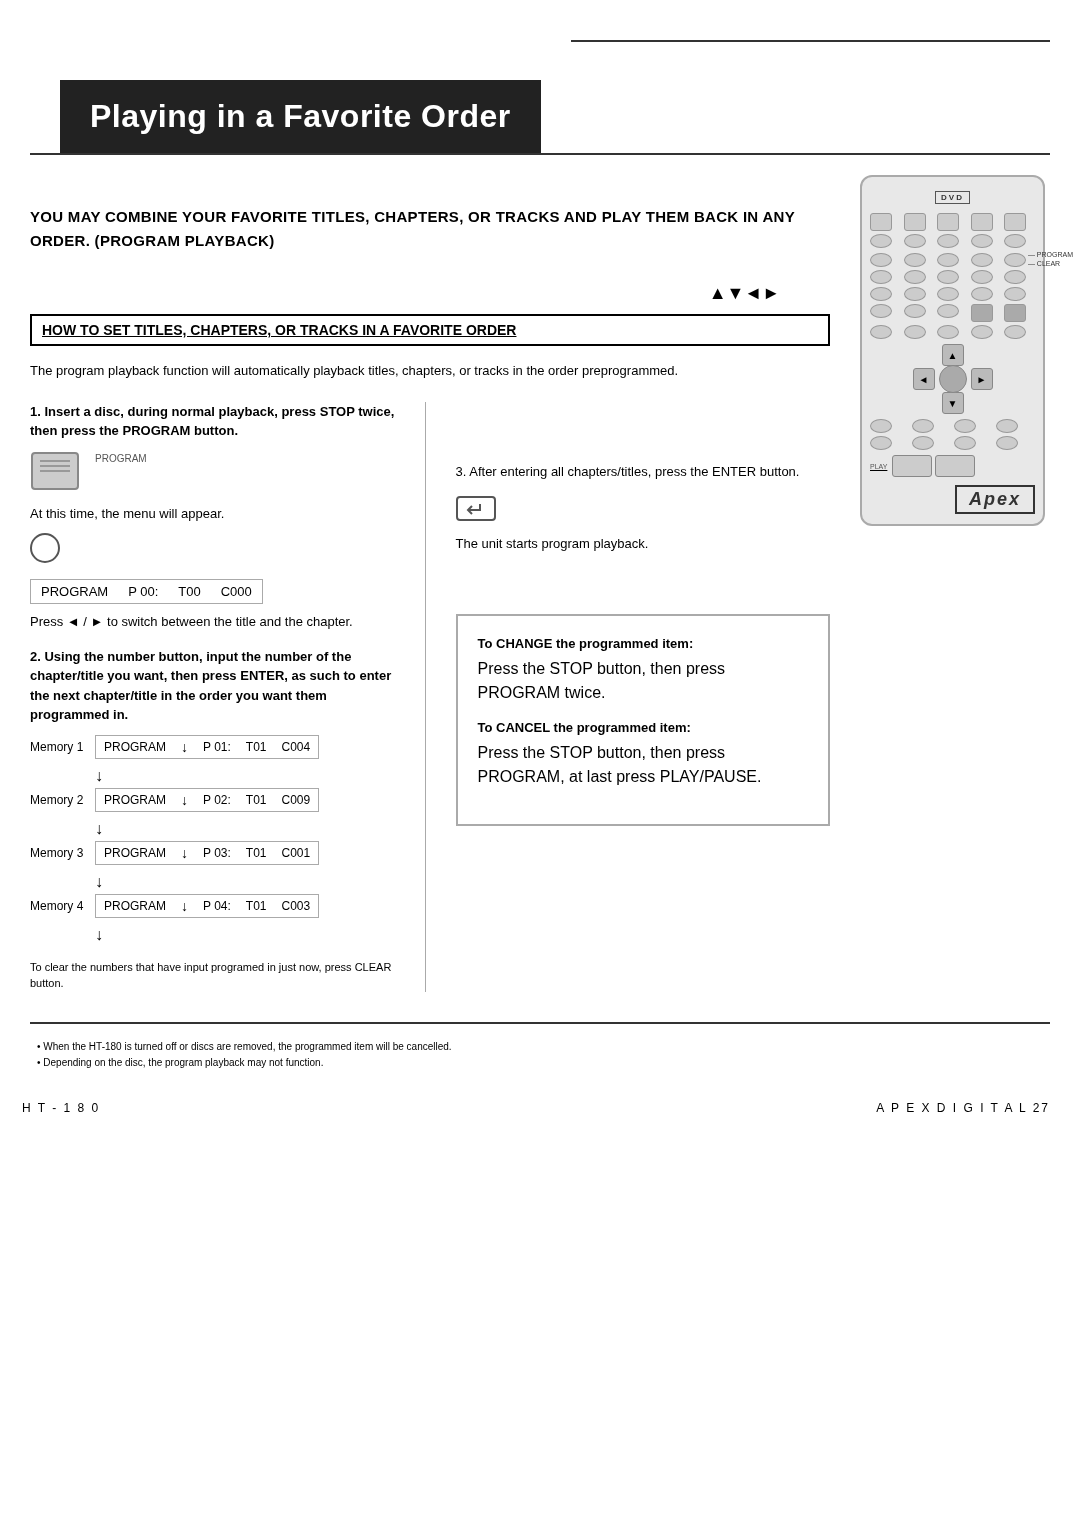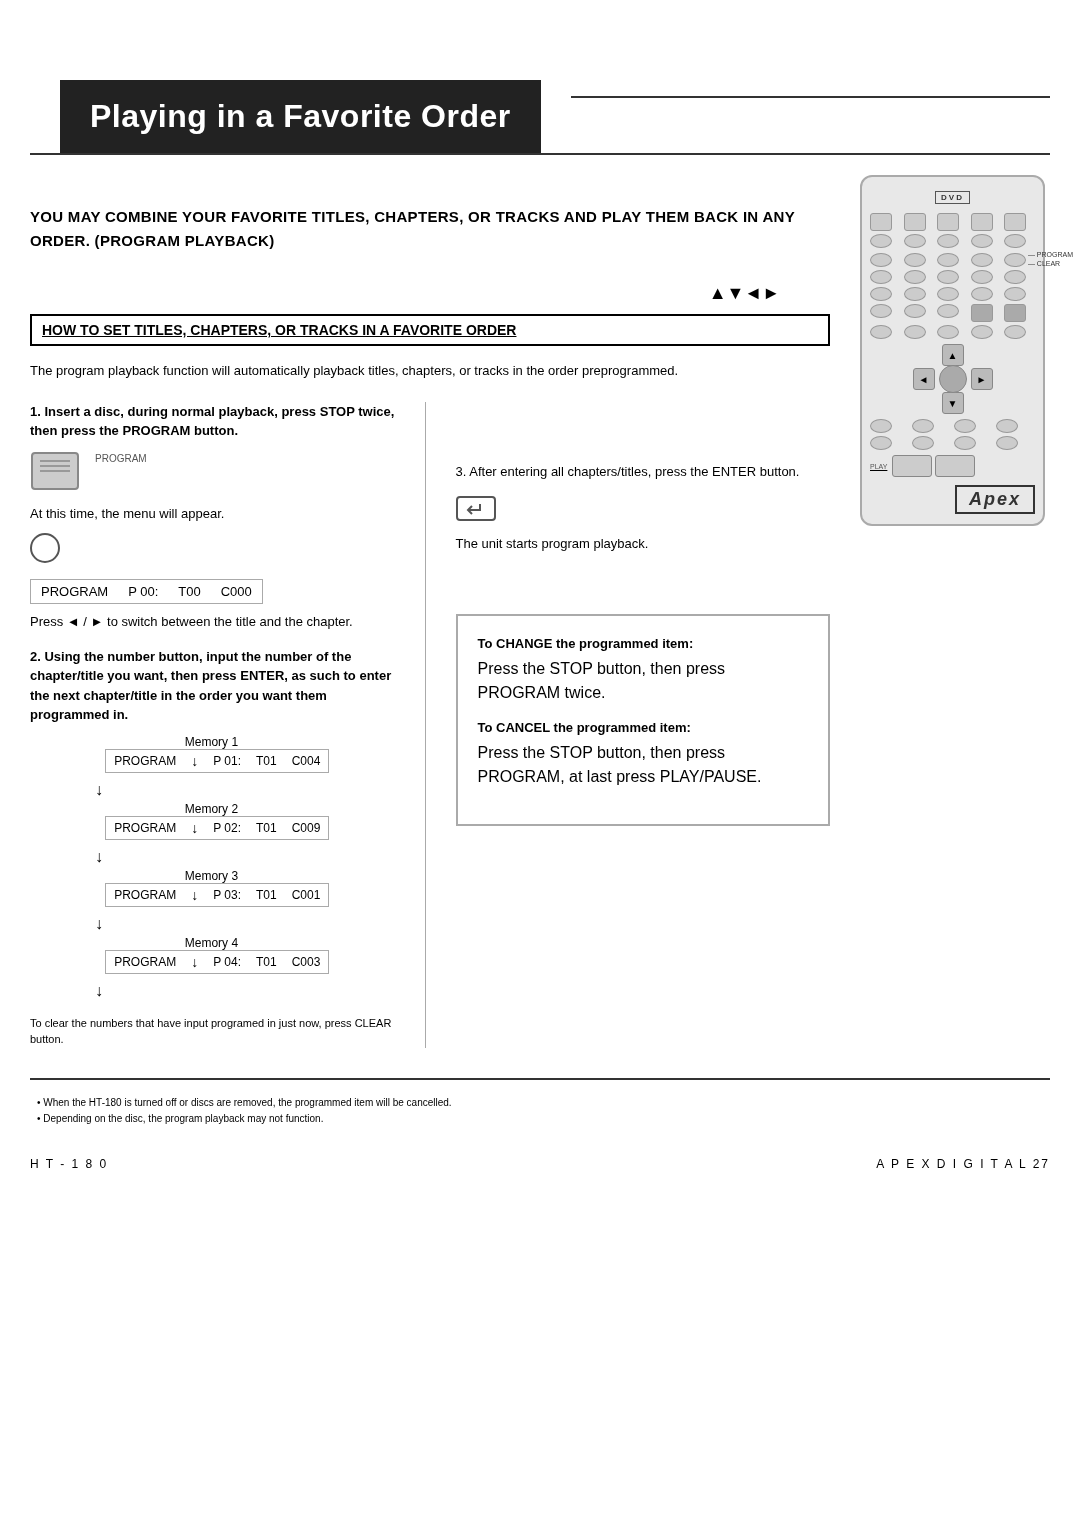--- a/index.html
+++ b/index.html
@@ -121,21 +121,20 @@
       margin: 8px 0;
       background: #fff;
     }
 
     
     .memory-row {
       display: flex;
       align-items: center;
       margin-bottom: 8px;
       font-size: 13px;
-      flex-direction: column;
     }
 
     .memory-label {
       width: 65px;
       font-size: 12px;
     }
 
     .memory-program-box {
       border: 1px solid #aaa;
       padding: 3px 8px;
@@ -286,37 +285,37 @@
     .notice-item {
       font-size: 10px;
       line-height: 1.6;
       padding-left: 15px;
       text-indent: -8px;
     }
 
     .page-footer {
       display: flex;
       justify-content: space-between;
-      padding: 30px 30px 20px 30px;
+      padding: 30px 30px 20px 22px;
       font-size: 12px;
       letter-spacing: 2px;
     }
 
     .program-label-text {
       font-size: 10px;
       color: #555;
       margin-top: 2px;
     }
   </style>
 </head>
 <body>
 
 <div class="page-container">
 
-  <div style="margin: 40px 30px 0 30px; display:flex; align-items:center;">
+  <div style="margin: 40px 30px 0 30px; display:flex; ">
     <div class="title-bar">
       <h1>Playing in a Favorite Order</h1>
     </div>
     <div style="flex:1; border-top: 2px solid #333; margin-left:0;"></div>
   </div>
 
   <div class="header-section">
     <div class="main-content">
 
       

